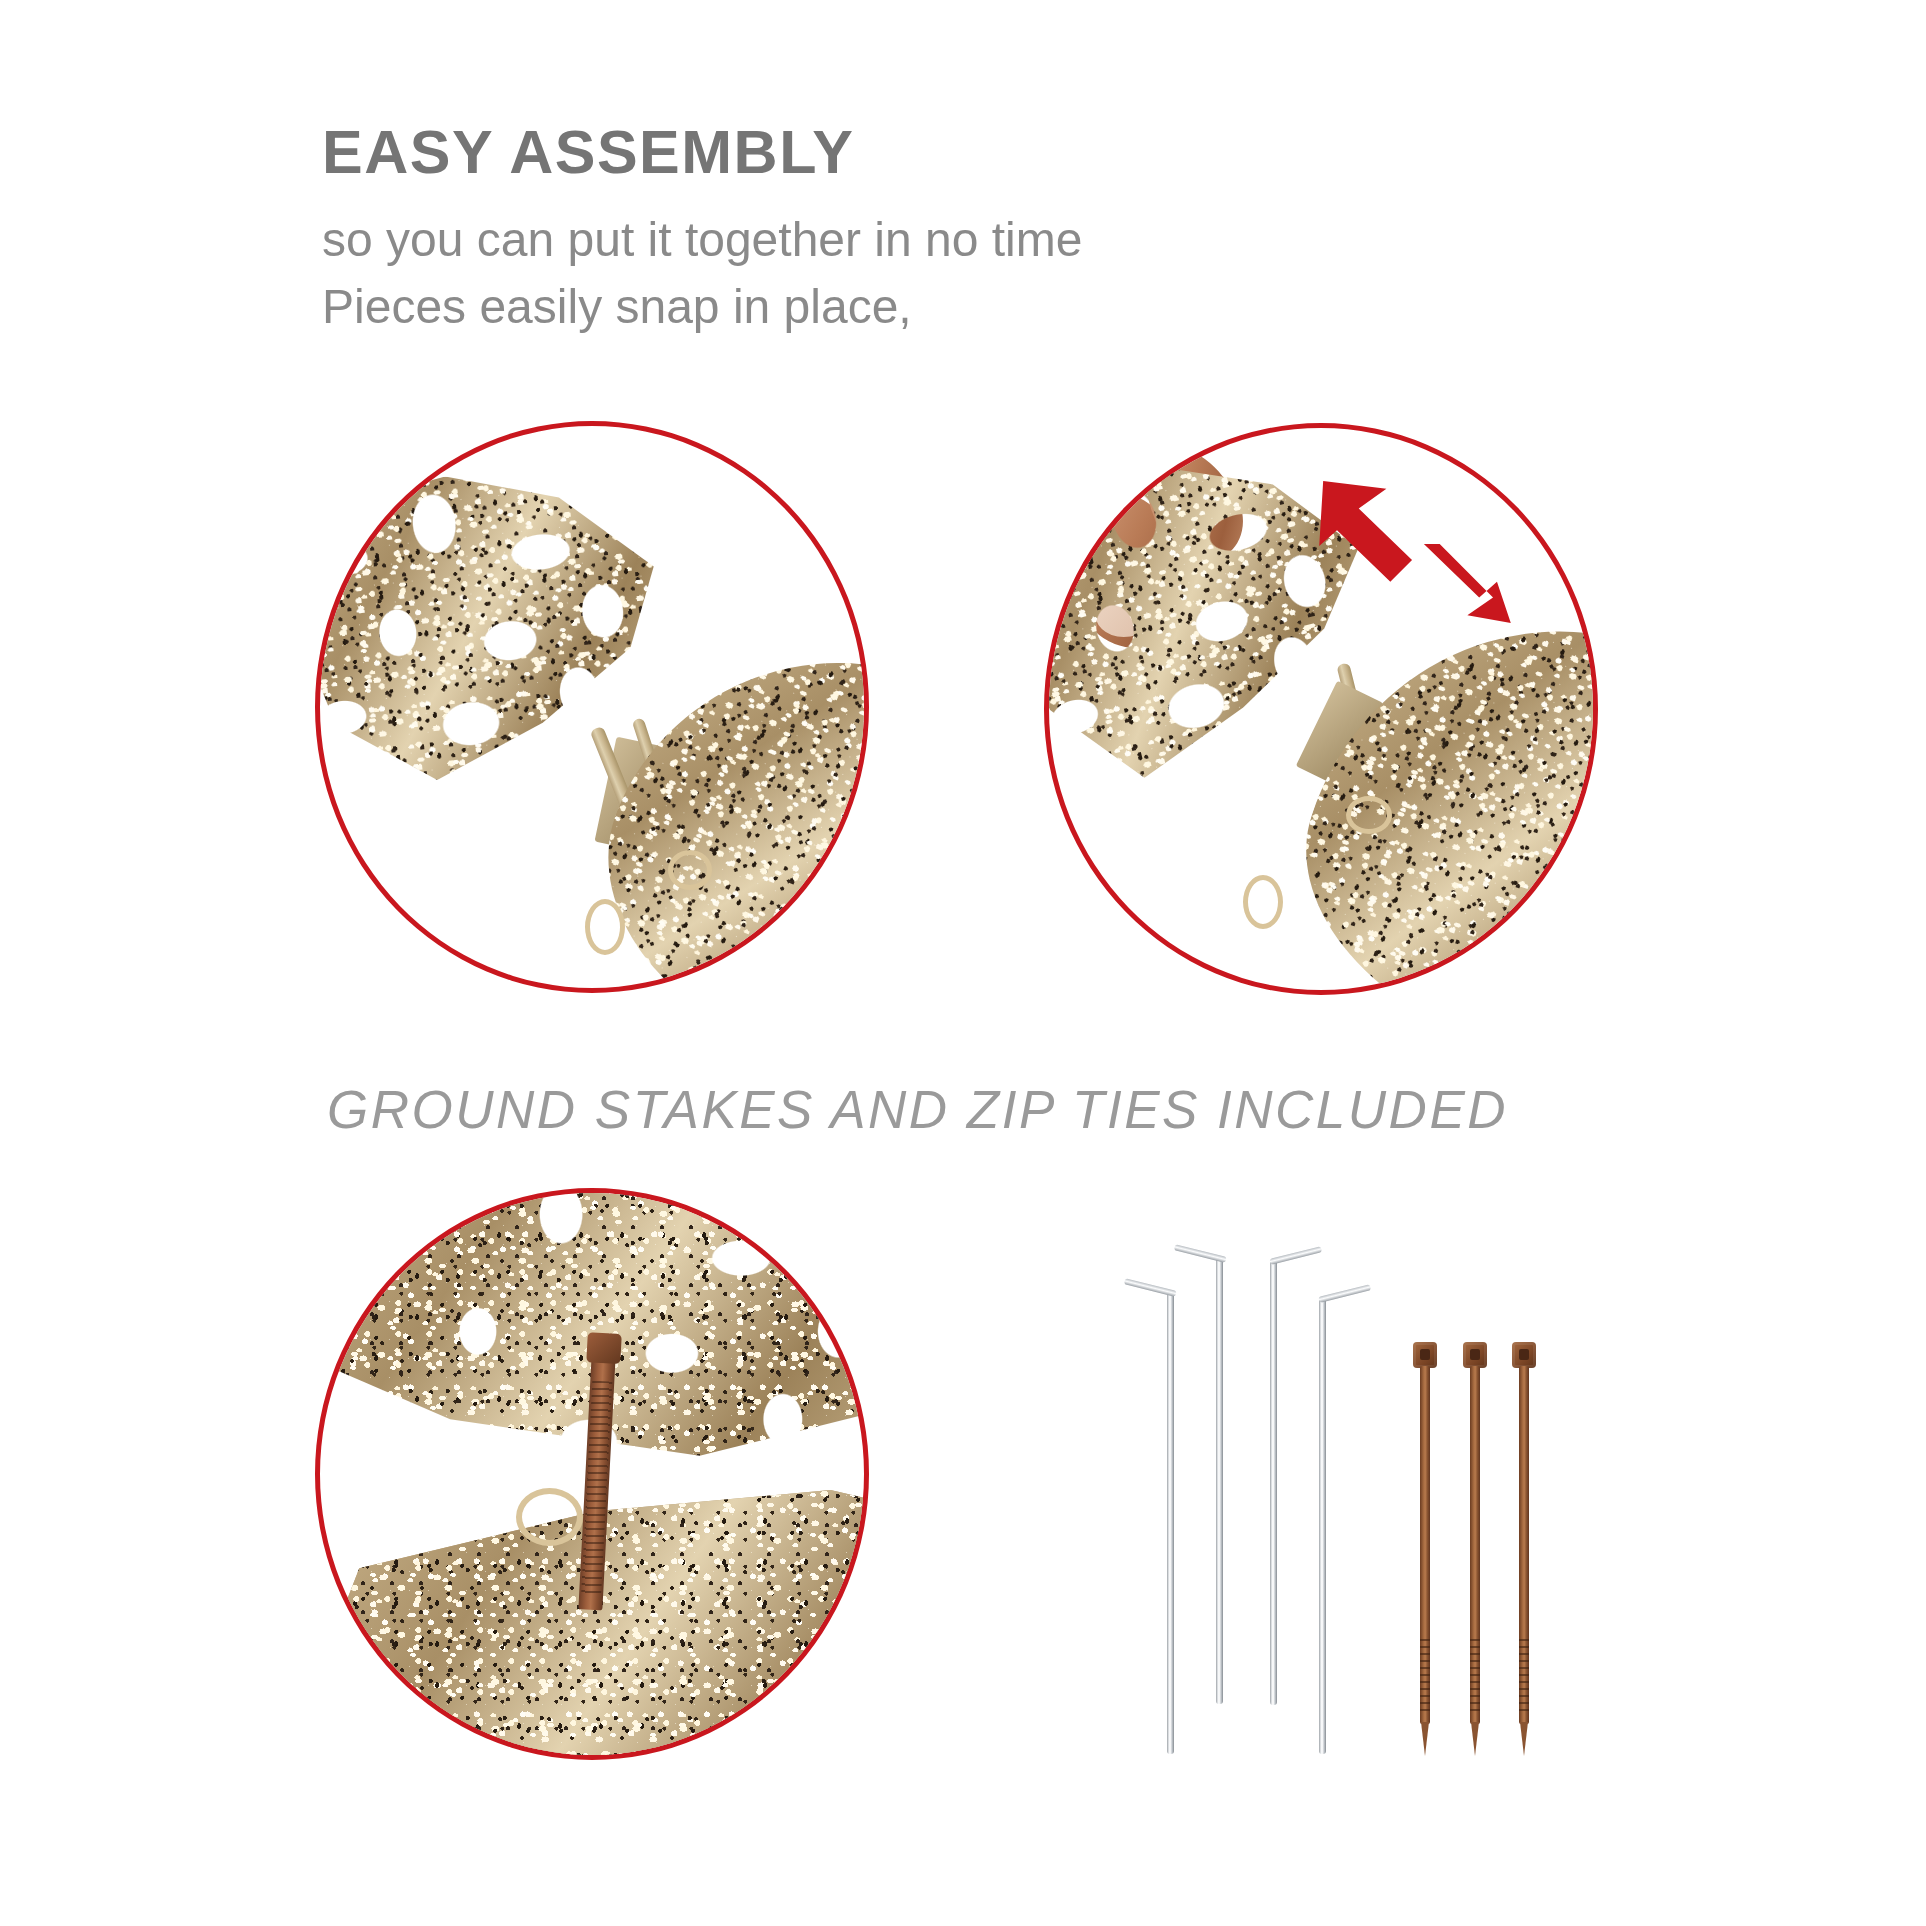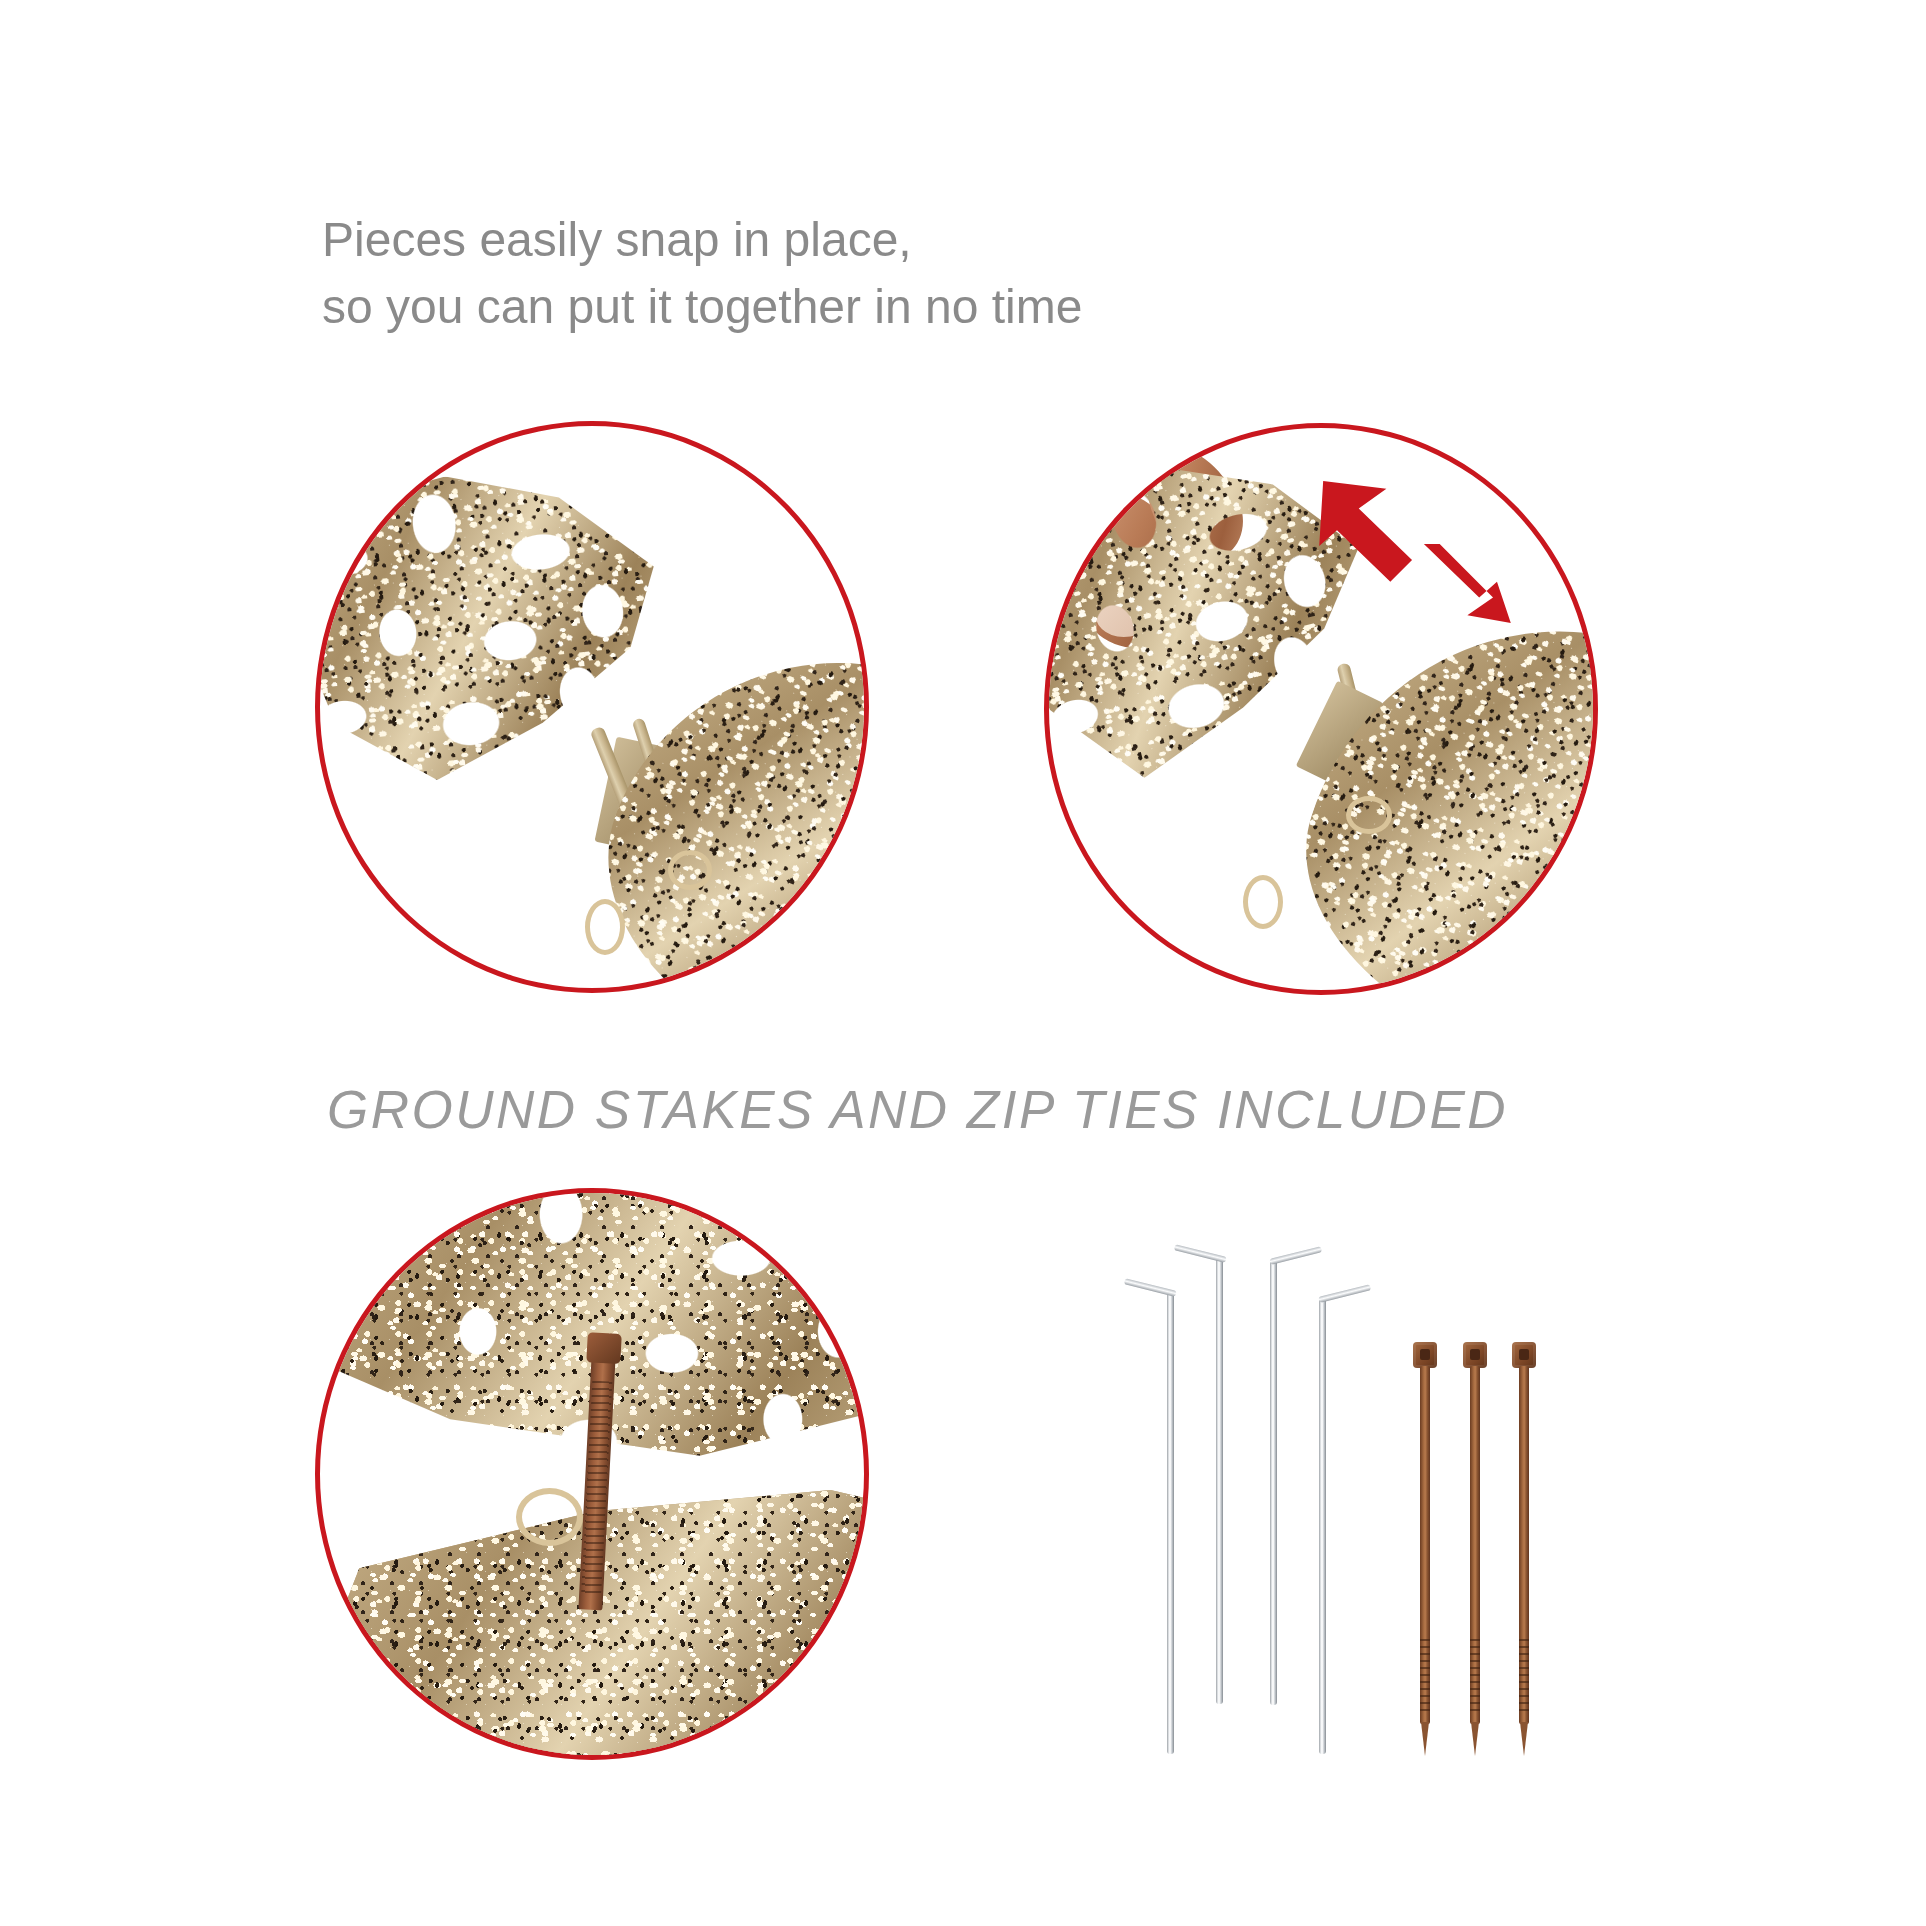--- a/index.html
+++ b/index.html
@@ -228,24 +228,25 @@
   }
 
   
   .arrow{position:absolute;left:1317px;top:473px;width:198px;height:158px;}
 </style>
 </head>
 <body>
 
 <div class="page">
 
+  <div class="h1">EASY ASSEMBLY</div>
 
   <div class="sub">
+    <div>so you can put it together in no time</div>
     <div>Pieces easily snap in place,</div>
-    <div>so you can put it together in no time</div>
   </div>
 
   <div class="circle c1">
     <div class="photo">
 
       <div class="glit lace p1-petal"></div>
 
       <div class="tab" style="left:285px;top:315px;width:53px;height:107px;transform:rotate(12deg);"></div>
       <div class="stem" style="left:297px;top:297px;width:14px;height:149px;transform:rotate(-22deg);"></div>
       <div class="stem" style="left:337px;top:289px;width:12px;height:166px;transform:rotate(-18deg);"></div>

